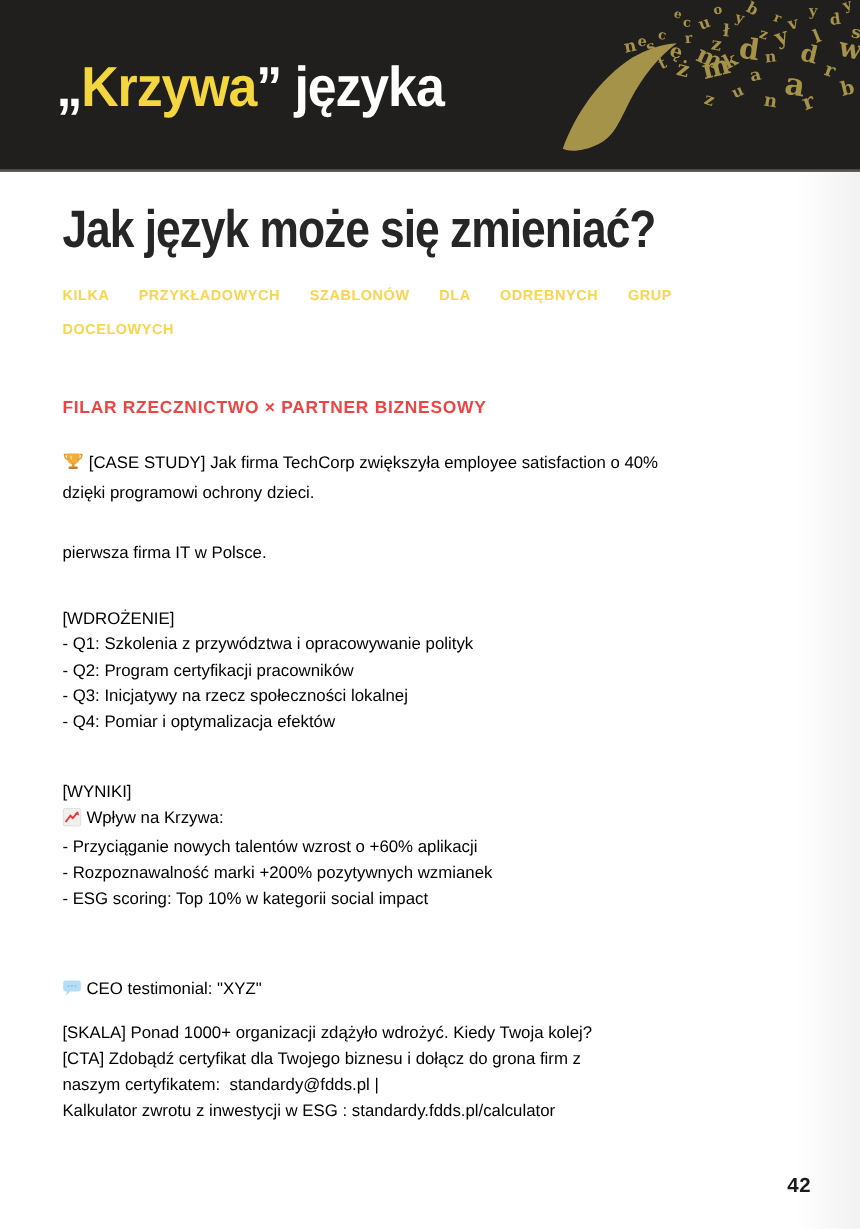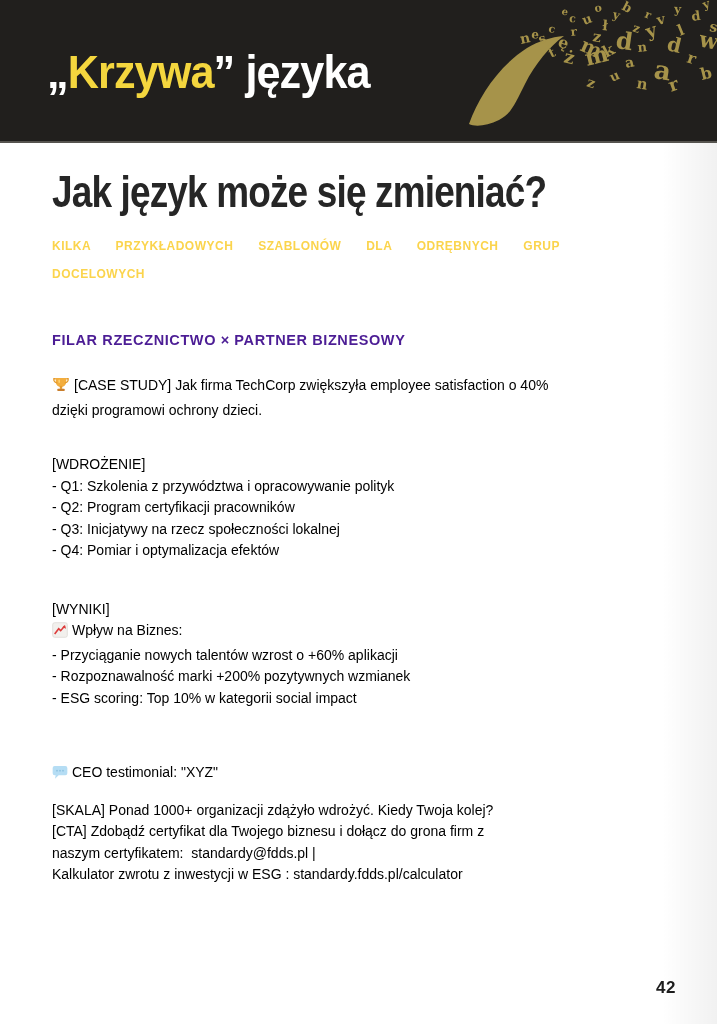--- a/index.html
+++ b/index.html
@@ -42,21 +42,21 @@
   .subheading {
     margin-top:16px; width:508px;
     color:#fbd44c; font-weight:700; font-size:12px;
     line-height:28px; letter-spacing:0.5px;
   }
   .subheading .just { text-align:justify; text-align-last:justify; }
 
   .section-title {
     margin-top:44px;
     font-size:14.5px; font-weight:700; letter-spacing:0.6px;
-    color:#4c1d95;
+    color:#ef4444;
   }
 
   .t-line { white-space:pre-wrap; font-size:14px; line-height:21.5px; color:#000000; }
   .para-case   { margin-top:27px; }
   .para-kont   { margin-top:29px; }
   .para-wdro   { margin-top:33px; }
   .para-wyn    { margin-top:37px; }
   .para-ceo    { margin-top:53px; }
   .para-skala  { margin-top:13px; }
 
@@ -151,37 +151,38 @@
               <path d="M5 4 h14 v5 a7 7 0 0 1 -14 0 Z" fill="#f3ad3d"></path>
               <path d="M5 5 H2.5 a4.5 4.5 0 0 0 4.5 5.5 M19 5 h2.5 a4.5 4.5 0 0 1 -4.5 5.5" fill="none" stroke="#e49b2d" stroke-width="1.8"></path>
               <rect x="10.4" y="14.5" width="3.2" height="4" fill="#e49b2d"></rect>
               <rect x="7" y="18.2" width="10" height="3" rx="1" fill="#c97e2c"></rect>
               <rect x="8.6" y="6" width="2" height="4.5" rx="1" fill="#ffd36e"></rect>
             </svg></span><span>[CASE STUDY] Jak firma TechCorp zwiększyła employee satisfaction o 40%</span></div>
       <div class="t-line">dzięki programowi ochrony dzieci.</div>
     </div>
 
     <div class="para-kont">
+      <div class="t-line">pierwsza firma IT w Polsce.</div>
     </div>
 
     <div class="para-wdro">
       <div class="t-line">[WDROŻENIE]</div>
       <div class="t-line">- Q1: Szkolenia z przywództwa i opracowywanie polityk</div>
       <div class="t-line">- Q2: Program certyfikacji pracowników</div>
       <div class="t-line">- Q3: Inicjatywy na rzecz społeczności lokalnej</div>
       <div class="t-line">- Q4: Pomiar i optymalizacja efektów</div>
     </div>
 
     <div class="para-wyn">
       <div class="t-line">[WYNIKI]</div>
       <div class="t-line"><span class="icon"><svg width="16" height="16" viewBox="0 0 24 24">
               <rect x="1" y="1" width="22" height="22" rx="3" fill="#f2f0ed" stroke="#d8d5d0" stroke-width="1"></rect>
               <polyline points="4,18 10,10 13,13 19,6" fill="none" stroke="#dd3c3c" stroke-width="2.4"></polyline>
               <polygon points="19.5,4.5 21,10 15.5,8" fill="#dd3c3c"></polygon>
-            </svg></span><span>Wpływ na Biznes:</span></div>
+            </svg></span><span>Wpływ na Krzywa:</span></div>
       <div class="t-line">- Przyciąganie nowych talentów wzrost o +60% aplikacji</div>
       <div class="t-line">- Rozpoznawalność marki +200% pozytywnych wzmianek</div>
       <div class="t-line">- ESG scoring: Top 10% w kategorii social impact</div>
     </div>
 
     <div class="para-ceo">
       <div class="t-line"><span class="icon"><svg width="16" height="16" viewBox="0 0 24 24">
               <path d="M4 3 h16 a3 3 0 0 1 3 3 v8 a3 3 0 0 1 -3 3 H10 L4.5 22 5.5 17 H4 a3 3 0 0 1 -3 -3 V6 a3 3 0 0 1 3 -3 Z" fill="#b5ddf4"></path>
               <circle cx="7.5" cy="10" r="1.4" fill="#8fc3e2"></circle>
               <circle cx="12" cy="10" r="1.4" fill="#8fc3e2"></circle>

